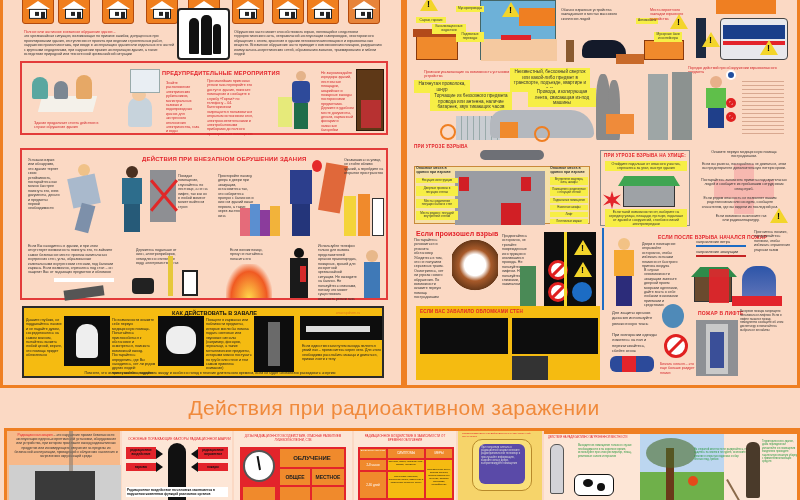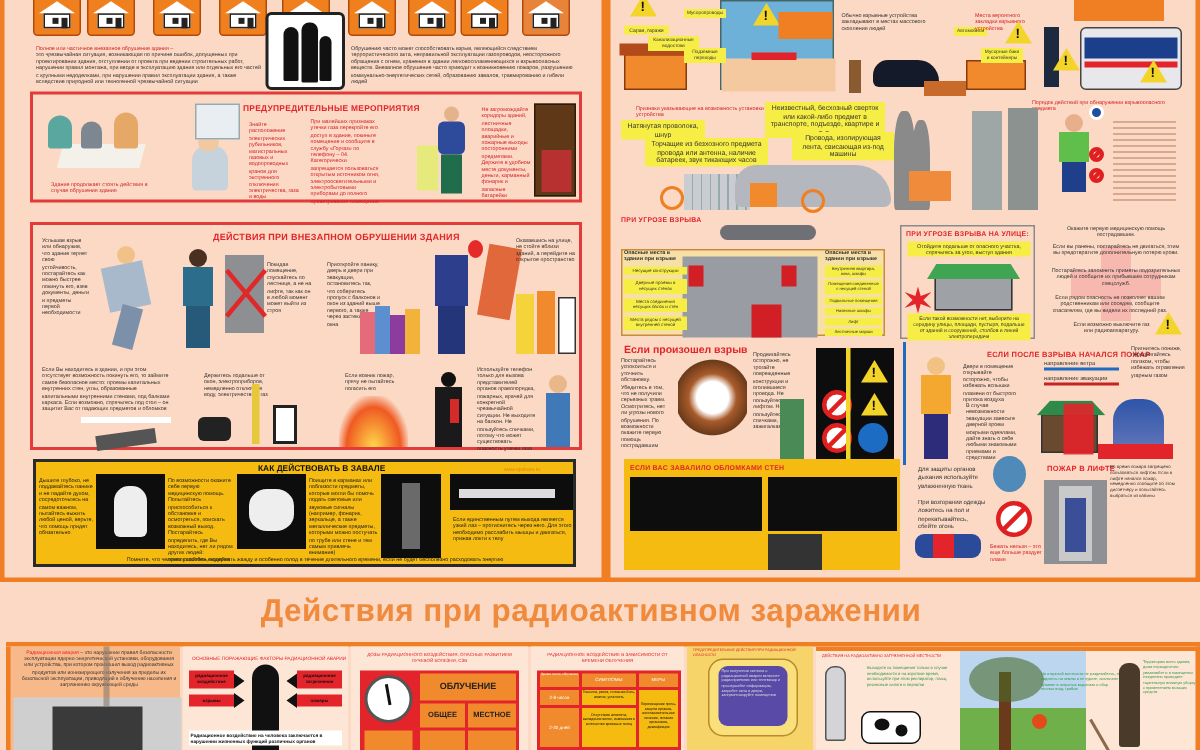--- a/index.html
+++ b/index.html
@@ -407,21 +407,21 @@
   <div class="abs tiny-r" style="left:256px;top:362px;width:36px;">Бежать нельзя – это еще больше раздует пламя</div>
 
   <div class="abs hdr-red" style="left:294px;top:310px;font-size:5px;">Пожар в лифте</div>
   <div class="abs" style="left:292px;top:320px;width:42px;height:56px;background:#8e9094;">
     <div class="abs" style="left:10px;top:4px;width:22px;height:50px;background:#c9c9c9"></div>
     <div class="abs" style="left:14px;top:12px;width:14px;height:36px;background:#3a4f98"></div>
   </div>
   <div class="abs tiny" style="left:336px;top:310px;width:48px;font-size:3px;line-height:3.8px;">Во время пожара запрещено пользоваться лифтом. Если в лифте начался пожар, немедленно сообщите об этом диспетчеру и попытайтесь выбраться из кабины</div>
 </div>
 
-<div class="abs" style="left:0;top:396px;width:788px;text-align:center;font-size:21px;font-weight:bold;color:#f08a3c;letter-spacing:.3px;">Действия при радиоактивном заражении</div>
+<div class="abs" style="left:0;top:396px;width:788px;text-align:center;font-size:21px;font-weight:normal;color:#f08a3c;letter-spacing:.3px;">Действия при радиоактивном заражении</div>
 <div class="abs" style="left:4px;top:428px;width:796px;height:3px;background:#ef7f22;"></div>
 
 <div class="abs" style="left:4px;top:431px;width:796px;height:69px;">
   <div class="abs" style="left:0;top:0;width:116px;height:69px;background:#f7b98a;border-left:3px solid #ef7f22;">
     <div class="abs" style="left:6px;top:2px;width:106px;font-size:3.4px;line-height:4.2px;text-align:center;color:#333;">
       <span style="color:#e3242b;">Радиационная авария</span>
       <span>– это нарушение правил безопасности эксплуатации ядерно-энергетической установки, оборудования или устройства, при котором произошел выход радиоактивных продуктов или ионизирующего излучения за пределы их безопасной эксплуатации, приводящий к облучению населения и загрязнению окружающей среды</span>
     </div>
     <div class="abs" style="left:2px;top:34px;width:112px;height:35px;background:#cfcfcf;">
       <div class="abs" style="left:26px;top:6px;width:60px;height:29px;background:#3a3a3a"></div>

